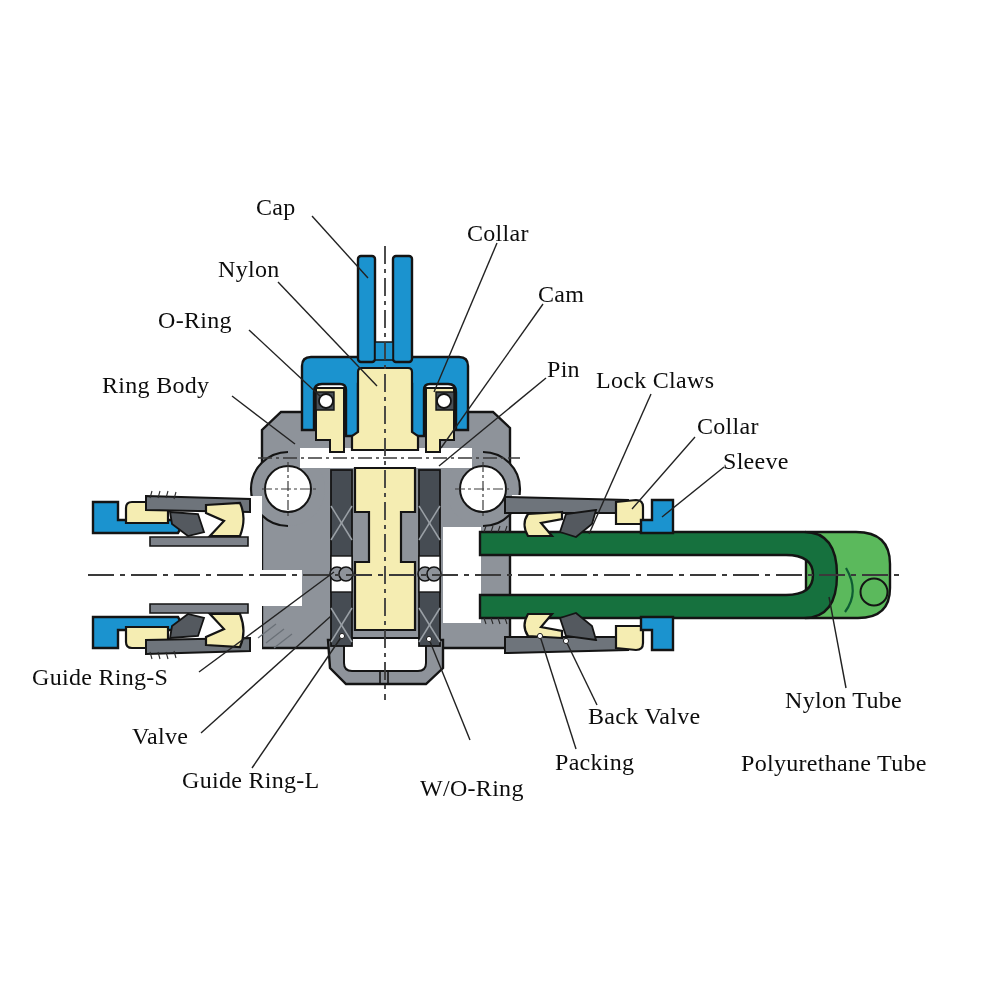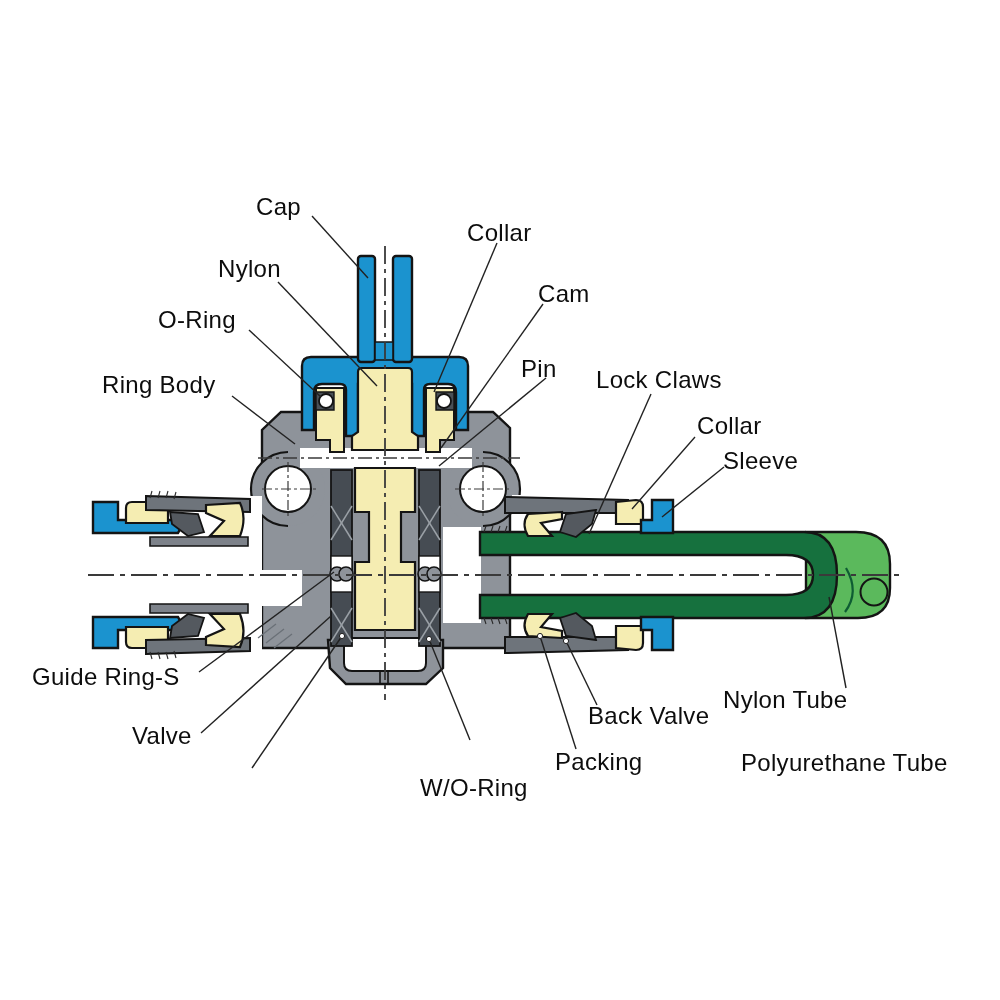--- a/index.html
+++ b/index.html
@@ -1,17 +1,17 @@
 <!DOCTYPE html>
 <html><head>
 <meta charset="utf-8">
 <style>
   html,body{margin:0;padding:0;background:#ffffff;}
   #stage{position:relative;width:1000px;height:1000px;background:#ffffff;overflow:hidden;
-         font-family:Liberation Sans, sans-serif;}
+         font-family:Liberation Serif, serif;}
   #art{position:absolute;left:0;top:0;}
   .lbl{position:absolute;font-size:24px;line-height:1.25;color:#0d0d0d;white-space:nowrap;
        letter-spacing:0.3px;}
 </style>
 </head>
 <body>
 <div id="stage">
 
 <svg id="art" width="1000" height="1000" viewBox="0 0 1000 1000">
 
@@ -188,26 +188,27 @@
     <circle cx="540" cy="636" r="2.6" fill="#ffffff" stroke="#222" stroke-width="1"></circle>
     <circle cx="566" cy="641" r="2.6" fill="#ffffff" stroke="#222" stroke-width="1"></circle>
   </g>
 </svg>
 
 <div class="lbl" style="left:256px;top:192px">Cap</div>
 <div class="lbl" style="left:467px;top:218px">Collar</div>
 <div class="lbl" style="left:218px;top:254px">Nylon</div>
 <div class="lbl" style="left:538px;top:279px">Cam</div>
 <div class="lbl" style="left:158px;top:305px">O-Ring</div>
-<div class="lbl" style="left:521px;top:354px">Pin</div>
+<div class="lbl" style="left:547px;top:354px">Pin</div>
 <div class="lbl" style="left:102px;top:370px">Ring Body</div>
 <div class="lbl" style="left:596px;top:365px">Lock Claws</div>
 <div class="lbl" style="left:697px;top:411px">Collar</div>
 <div class="lbl" style="left:723px;top:446px">Sleeve</div>
 <div class="lbl" style="left:32px;top:662px">Guide Ring-S</div>
 <div class="lbl" style="left:132px;top:721px">Valve</div>
+<div class="lbl" style="left:182px;top:765px">Guide Ring-L</div>
 <div class="lbl" style="left:420px;top:773px">W/O-Ring</div>
 <div class="lbl" style="left:588px;top:701px">Back Valve</div>
 <div class="lbl" style="left:555px;top:747px">Packing</div>
-<div class="lbl" style="left:723px;top:685px">Nylon Tube</div>
+<div class="lbl" style="left:785px;top:685px">Nylon Tube</div>
 <div class="lbl" style="left:741px;top:748px">Polyurethane Tube</div>
 
 </div>
 
 </body></html>

